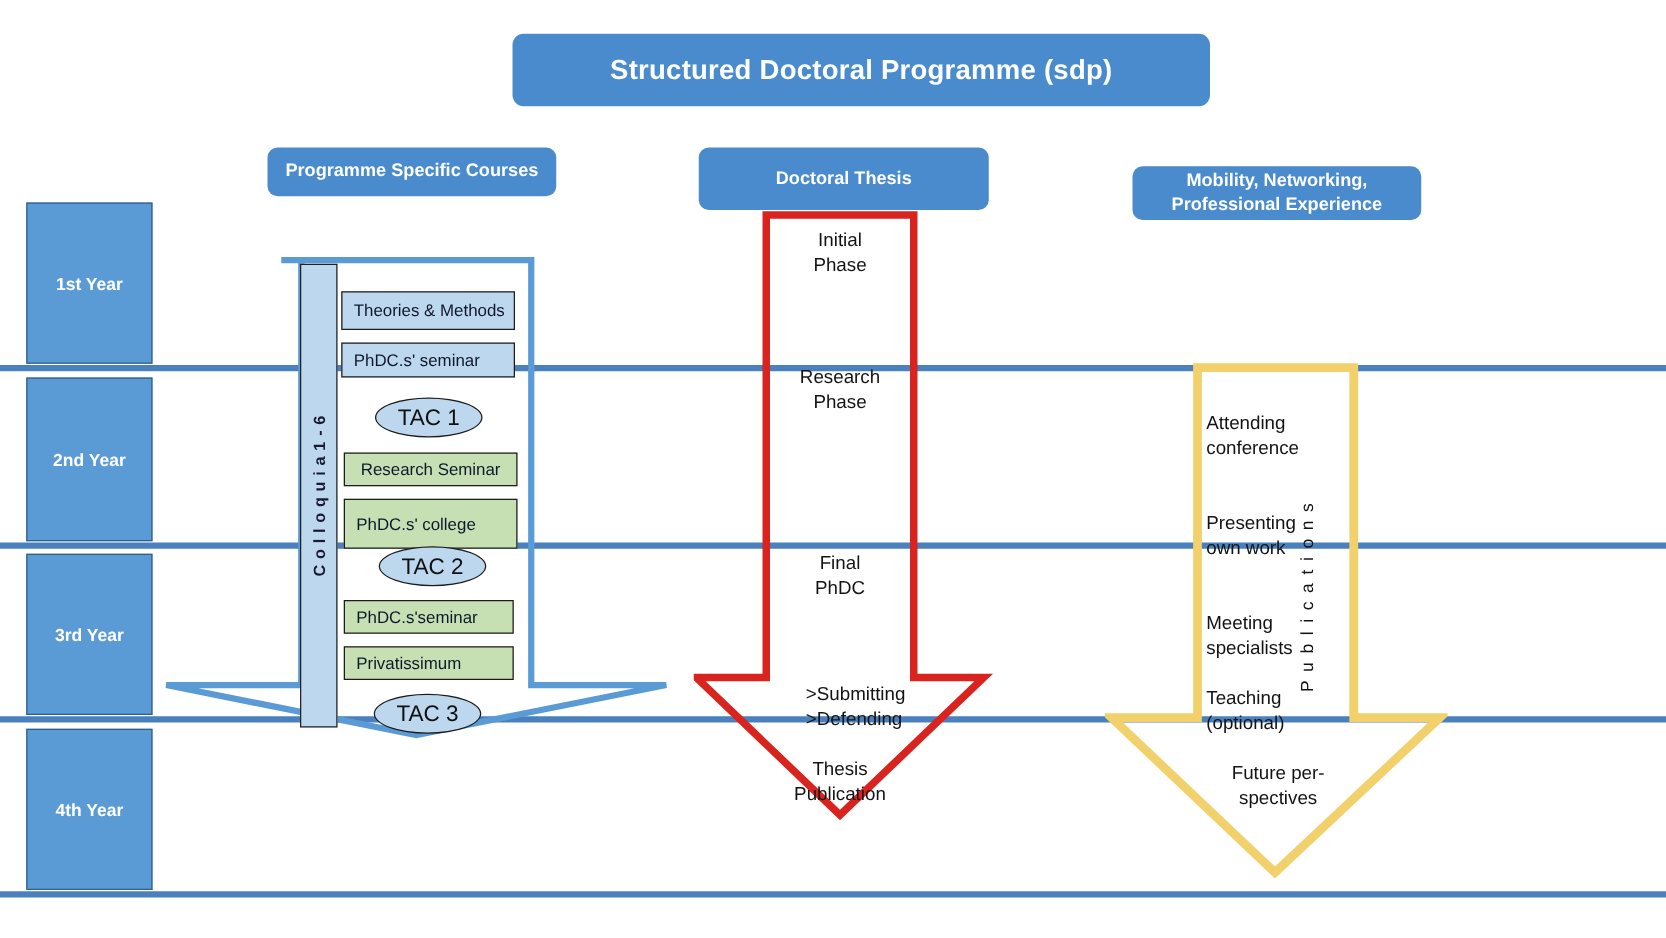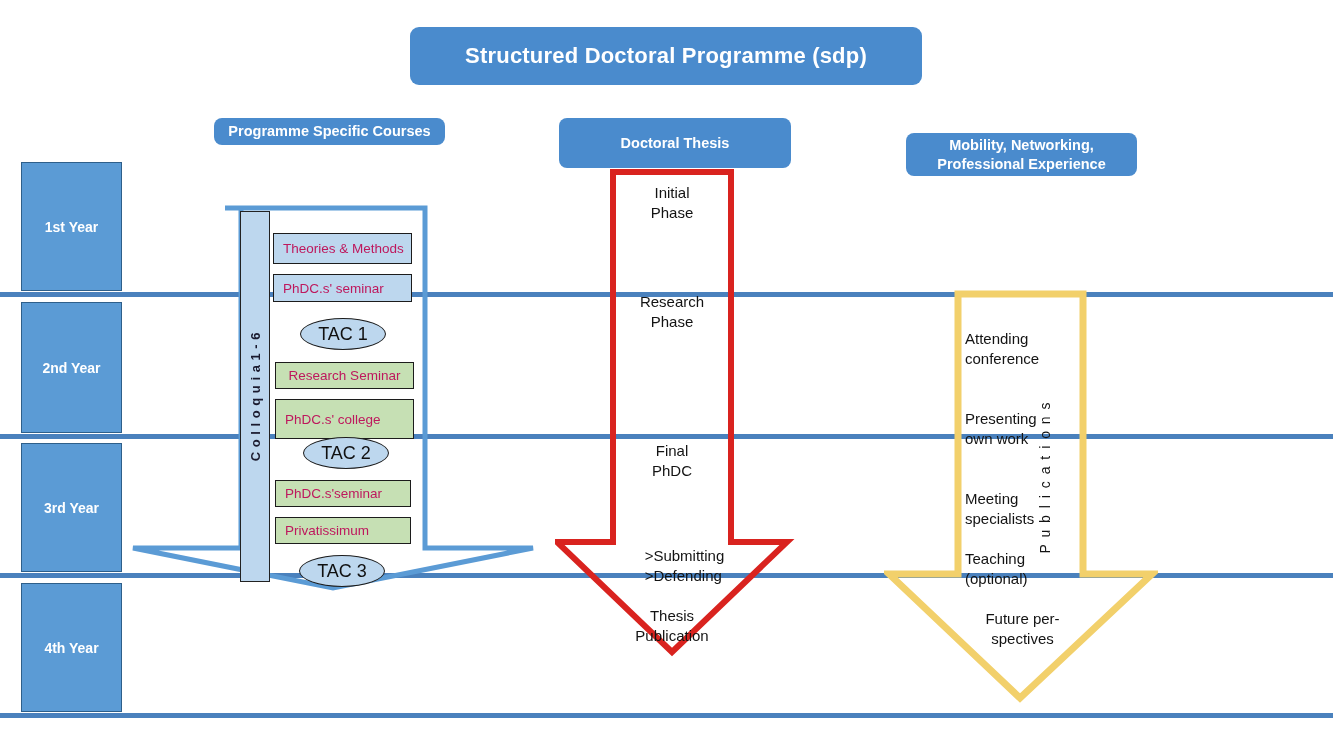--- a/index.html
+++ b/index.html
@@ -6,34 +6,34 @@
   html,body{margin:0;padding:0;background:#ffffff;}
   body{
     width:1333px;height:750px;position:relative;overflow:hidden;
     font-family:"Liberation Sans","DejaVu Sans",sans-serif;
     color:#111111;
   }
   .stage{position:absolute;left:0;top:0;width:1333px;height:750px;}
 
   
   .title-banner{
-    position:absolute;left:410px;top:27px;width:512px;height:58px;
+    position:absolute;left:410px;top:27px;width:558px;height:58px;
     background:#4A8BCD;border-radius:9px;
     display:flex;align-items:center;justify-content:center;
     color:#ffffff;font-size:22px;font-weight:bold;letter-spacing:.2px;
   }
 
   
   .col-head{
     position:absolute;background:#4A8BCD;border-radius:8px;
     display:flex;align-items:center;justify-content:center;text-align:center;
     color:#ffffff;font-size:14.5px;font-weight:bold;line-height:1.28;
     padding:0 8px;box-sizing:border-box;
   }
-  #head-courses{left:214px;top:118px;width:231px;height:27px;}
+  #head-courses{left:214px;top:118px;width:231px;height:39px;}
   #head-thesis{left:559px;top:118px;width:232px;height:50px;}
   #head-mobility{left:906px;top:116px;width:231px;height:43px;}
 
   
   .rule{position:absolute;left:0;width:1333px;height:5px;background:#4A81BD;}
   #rule-1{top:292px;}
   #rule-2{top:434px;}
   #rule-3{top:573px;}
   #rule-4{top:713px;}
 
@@ -63,21 +63,21 @@
     font-size:13px;font-weight:bold;color:#1a1a2e;letter-spacing:.5px;
     white-space:nowrap;
   }
   #colloquia-label{left:240px;top:211px;width:30px;height:371px;}
 
   
   .course-box{
     position:absolute;box-sizing:border-box;
     border:1px solid #1c1c1c;
     display:flex;align-items:center;
-    font-size:13.5px;color:#be185d;padding-left:9px;
+    font-size:13.5px;color:#0f172a;padding-left:9px;
   }
   .course-box.blue{background:#BDD7EE;}
   .course-box.green{background:#C6E0B4;}
   .course-box.center{justify-content:center;padding-left:0;}
 
   #cb-theories{left:273px;top:233px;width:139px;height:31px;}
   #cb-seminar1{left:273px;top:274px;width:139px;height:28px;}
   #cb-research-seminar{left:275px;top:362px;width:139px;height:27px;}
   #cb-college{left:275px;top:399px;width:139px;height:40px;}
   #cb-seminar2{left:275px;top:480px;width:136px;height:27px;}

